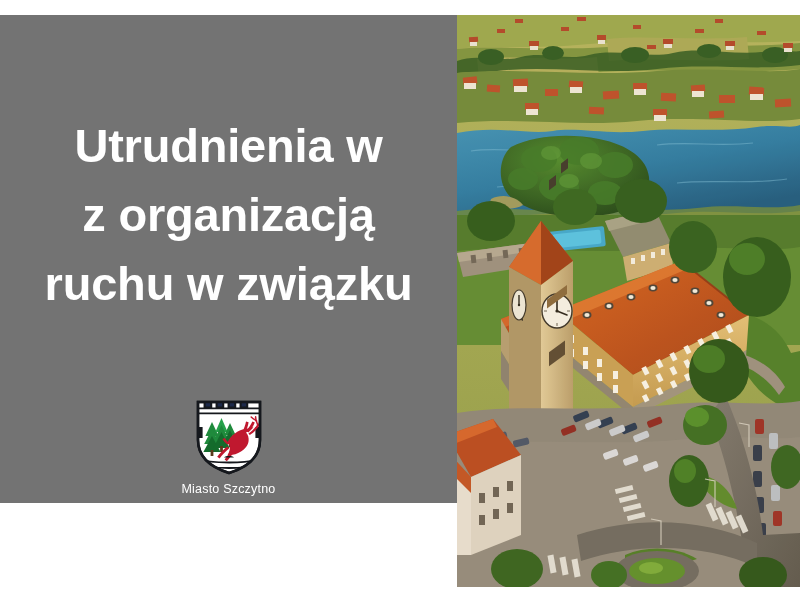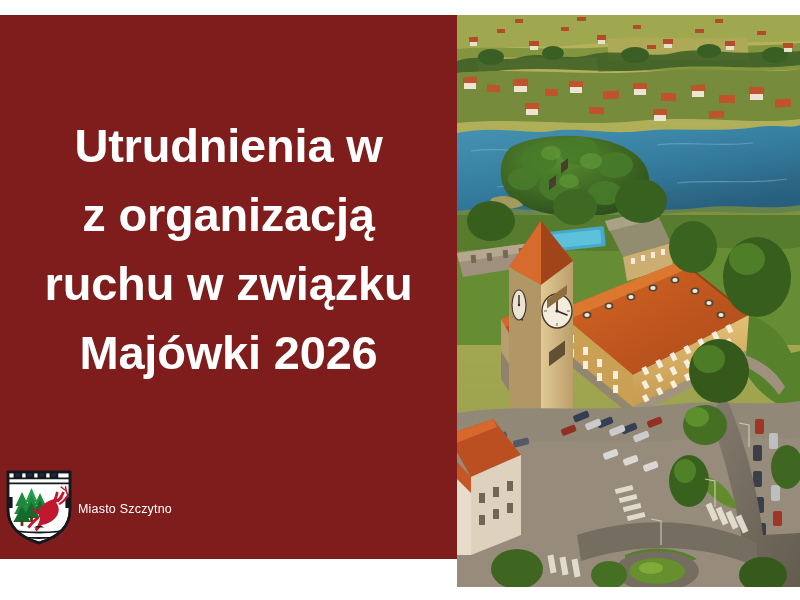--- a/index.html
+++ b/index.html
@@ -31,22 +31,22 @@
     width: 800px;
     height: 572px;
     overflow: hidden;
     display: flex;
   }
 
   
   .panel {
     position: relative;
     width: 457px;
-    height: 544px;
-    background: #7f1d1d;
+    height: 488px;
+    background: #737373;
     flex: 0 0 457px;
     overflow: hidden;
   }
 
   .headline {
     position: absolute;
     left: 0;
     top: 96px;
     width: 457px;
     text-align: center;
@@ -56,24 +56,24 @@
     line-height: 69px;
     letter-spacing: -0.2px;
     -webkit-font-smoothing: antialiased;
   }
   .headline .hl-line { display: block; white-space: nowrap; }
 
   
   .logo-lockup {
     position: absolute;
     left: 0;
-    bottom: 13px;
+    bottom: 7px;
     width: 457px;
     display: flex;
-    flex-direction: row;
+    flex-direction: column;
     align-items: center;
   }
   .crest {
     width: 78px;
     height: 80px;
     display: block;
   }
   .logo-caption {
     margin-top: 6px;
     color: #ffffff;
@@ -100,21 +100,20 @@
 <div class="canvas">
 
   <div class="band">
 
     <div class="panel">
 
       <div class="headline">
         <span class="hl-line">Utrudnienia w</span>
         <span class="hl-line">z organizacją</span>
         <span class="hl-line">ruchu w związku</span>
-        <span class="hl-line">Majówki 2026</span>
       </div>
 
       <div class="logo-lockup">
 
         <svg class="crest" viewBox="0 0 78 80">
           <defs>
             <clipPath id="shieldClip">
               <path d="M8 6 H70 V44 C70 62 55 72 39 77 C23 72 8 62 8 44 Z"></path>
             </clipPath>
           </defs>

